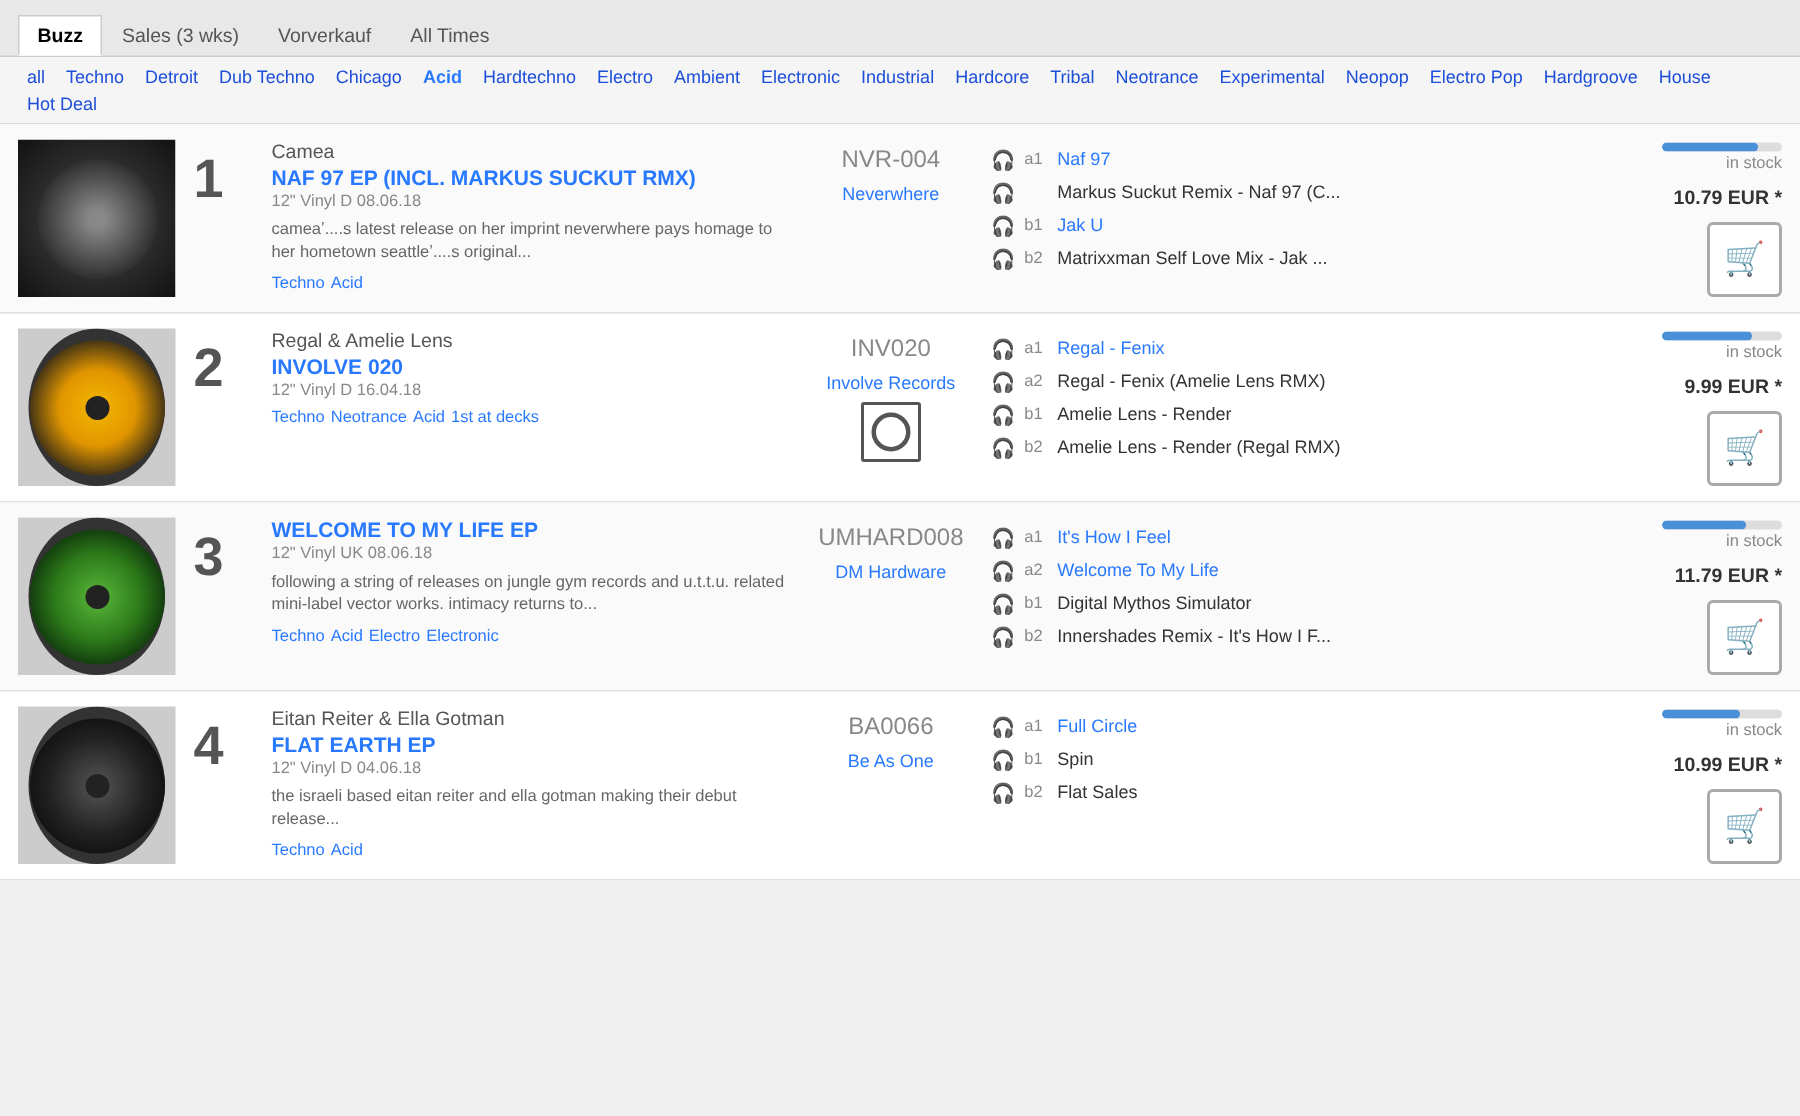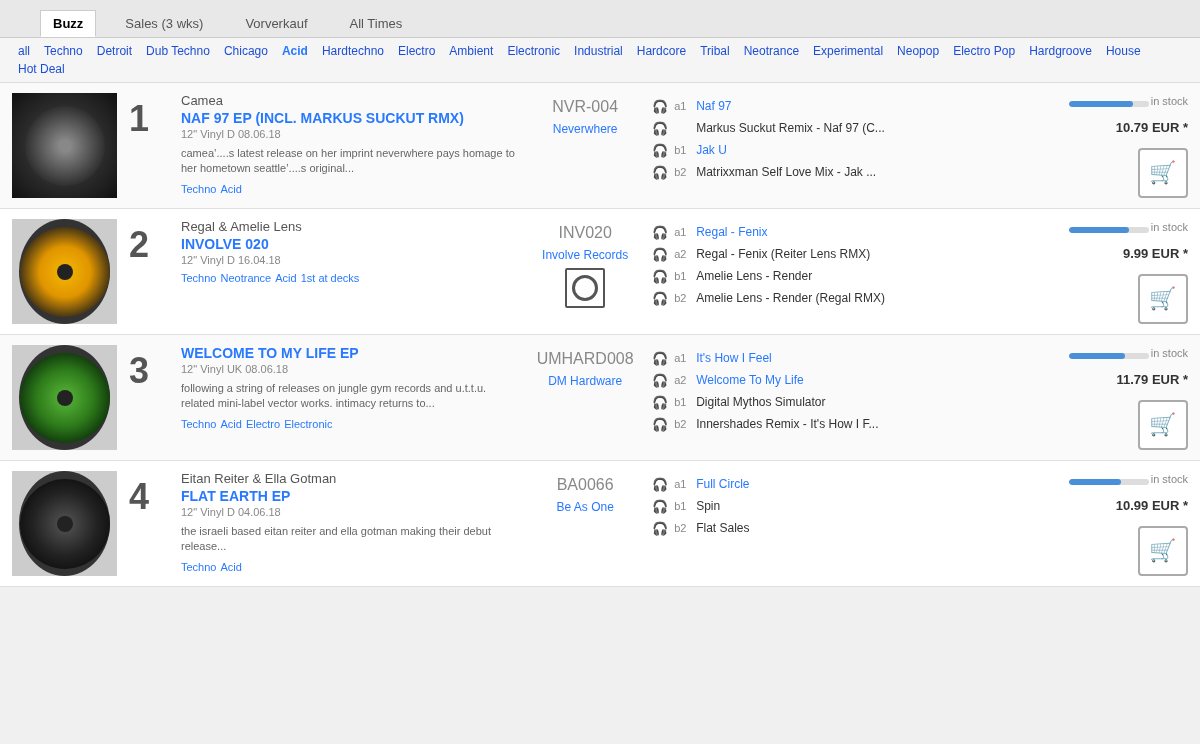--- a/index.html
+++ b/index.html
@@ -1,21 +1,21 @@
 <!DOCTYPE html>
 <html><head>
   <meta charset="utf-8">
   <style>
     * { box-sizing: border-box; margin: 0; padding: 0; }
     body { font-family: Arial, sans-serif; font-size: 13px; background: #f0f0f0; color: #333; }
 
     .header { background: #e8e8e8; padding: 6px 12px 0 12px; border-bottom: 1px solid #ccc; }
     .header-title { font-size: 15px; color: #333; margin-bottom: 4px; }
     .header-title span { color: #2979ff; }
-    .nav-tabs { display: flex; gap: 16px; margin-bottom: 0; margin-left: 28px; }
+    .nav-tabs { display: flex; gap: 0; margin-bottom: 0; }
     .nav-tab { padding: 5px 12px; font-size: 13px; cursor: pointer; color: #555; border: 1px solid transparent; }
     .nav-tab.active { background: white; border: 1px solid #ccc; border-bottom: 1px solid white; color: #000; font-weight: bold; }
 
     .filter-bar { background: #f5f5f5; padding: 5px 12px; border-bottom: 1px solid #ddd; display: flex; flex-wrap: wrap; gap: 2px; align-items: center; }
     .filter-tag { padding: 1px 6px; font-size: 12px; color: #1d4ed8; cursor: pointer; }
     .filter-tag.active { color: #2979ff; font-weight: bold; }
 
     .chart-list { background: white; }
     .chart-item { display: flex; align-items: stretch; border-bottom: 1px solid #e0e0e0; padding: 10px 12px; gap: 12px; min-height: 120px; }
     .chart-item:nth-child(odd) { background: #fafafa; }
@@ -46,21 +46,21 @@
 
     .item-tracks { flex: 1.2; min-width: 200px; padding-top: 2px; }
     .track-row { display: flex; align-items: center; gap: 6px; padding: 3px 0; }
     .track-icon { width: 16px; height: 16px; display: inline-flex; align-items: center; justify-content: center; }
     .headphone-icon { font-size: 13px; color: #777; }
     .track-side { font-size: 11px; color: #888; min-width: 16px; }
     .track-name { font-size: 12px; color: #333; }
     .track-name.link { color: #2979ff; cursor: pointer; }
 
     .item-purchase { min-width: 100px; display: flex; flex-direction: column; align-items: flex-end; justify-content: space-between; padding-top: 2px; }
-    .stock-bar-wrap { display: flex; flex-direction: row; align-items: flex-end; gap: 2px; }
+    .stock-bar-wrap { display: flex; flex-direction: column; align-items: flex-end; gap: 2px; }
     .stock-bar { width: 80px; height: 6px; background: #ddd; border-radius: 3px; overflow: hidden; }
     .stock-fill { height: 100%; background: #4a90d9; border-radius: 3px; }
     .stock-label { font-size: 11px; color: #888; }
     .price { font-size: 13px; font-weight: bold; color: #333; }
     .add-to-cart { width: 50px; height: 50px; border: 2px solid #aaa; border-radius: 4px; background: white; cursor: pointer; display: flex; align-items: center; justify-content: center; font-size: 22px; color: #555; }
   </style>
 </head>
 <body>
 
 <div>
@@ -183,21 +183,21 @@
       </div>
       <div class="item-tracks">
         <div class="track-row">
           <span class="track-icon headphone-icon">🎧</span>
           <span class="track-side">a1</span>
           <span class="track-name link">Regal - Fenix</span>
         </div>
         <div class="track-row">
           <span class="track-icon headphone-icon">🎧</span>
           <span class="track-side">a2</span>
-          <span class="track-name">Regal - Fenix (Reiter Lens RMX)</span>
+          <span class="track-name">Regal - Fenix (Amelie Lens RMX)</span>
         </div>
         <div class="track-row">
           <span class="track-icon headphone-icon">🎧</span>
           <span class="track-side">b1</span>
           <span class="track-name">Amelie Lens - Render</span>
         </div>
         <div class="track-row">
           <span class="track-icon headphone-icon">🎧</span>
           <span class="track-side">b2</span>
           <span class="track-name">Amelie Lens - Render (Regal RMX)</span>

